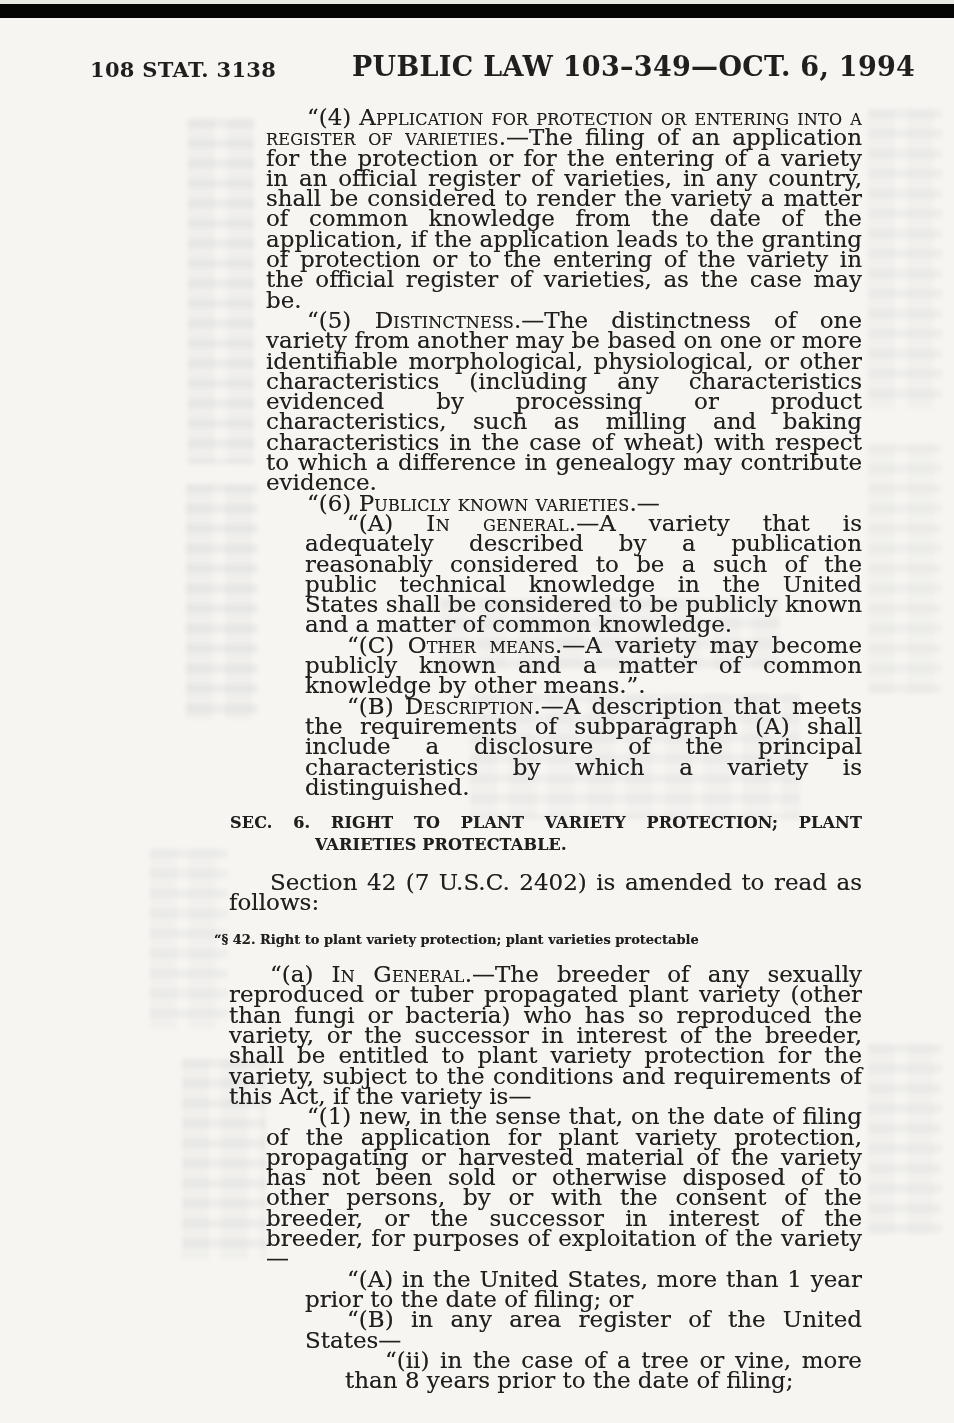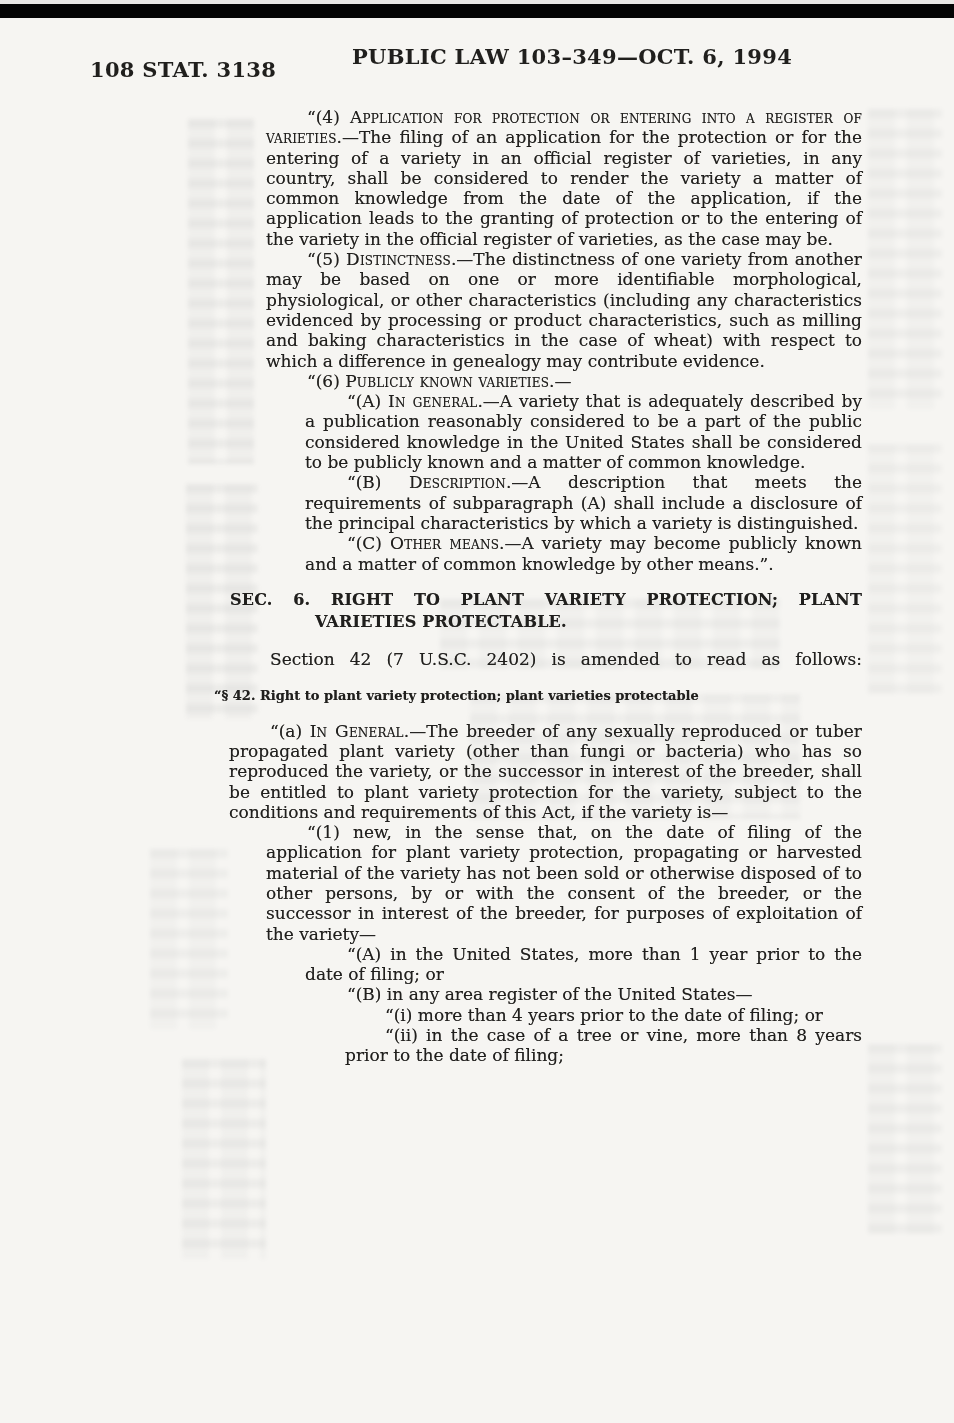--- a/index.html
+++ b/index.html
@@ -18,32 +18,32 @@
     position: absolute; top: 0; left: 0;
     width: 100%; height: 14px;
     background: #050505;
   }
   .running-head-left {
     position: absolute; top: 53px; left: 90px;
     font-size: 21px; font-weight: bold; letter-spacing: .3px;
     white-space: nowrap;
   }
   .running-head-center {
-    position: absolute; top: 40px; left: 352px;
-    font-size: 21px; font-weight: bold; letter-spacing: .3px;
+    position: absolute; top: 47px; left: 352px;
+    font-size: 27px; font-weight: bold; letter-spacing: .3px;
     white-space: nowrap;
   }
   .content {
     position: absolute;
     top: 103px; left: 0;
     width: 862px; 
   }
   .blk {
     margin: 0;
-    font-size: 17px;
+    font-size: 23px;
     line-height: 20.3px;
     text-align: justify;
     text-shadow: 0 0 .5px rgba(32,31,29,.55);
   }
   .lvl0 { margin-left: 229px; text-indent: 41px; }
   .lvl1 { margin-left: 266px; text-indent: 41px; }
   .lvl2 { margin-left: 305px; text-indent: 42px; }
   .lvl3 { margin-left: 345px; text-indent: 40px; }
   .sec-heading {
     margin-left: 315px; text-indent: -85px;
@@ -91,26 +91,25 @@
   <div class="ghost" style="left:868px; top:1040px; width:74px;  height:190px; opacity:.3;"></div>
 
   <div class="running-head-left">108 STAT. 3138</div>
 
   <div class="running-head-center">PUBLIC LAW 103–349—OCT. 6, 1994</div>
 
   <div class="content">
       <p class="blk para lvl1"><span class="s-n">“(4) </span><span class="s-sc">Application for protection or entering into a register of varieties</span><span class="s-n">.—The filing of an application for the protection or for the entering of a variety in an official register of varieties, in any country, shall be considered to render the variety a matter of common knowledge from the date of the application, if the application leads to the granting of protection or to the entering of the variety in the official register of varieties, as the case may be.</span></p>
       <p class="blk para lvl1"><span class="s-n">“(5) </span><span class="s-sc">Distinctness</span><span class="s-n">.—The distinctness of one variety from another may be based on one or more identifiable morphological, physiological, or other characteristics (including any characteristics evidenced by processing or product characteristics, such as milling and baking characteristics in the case of wheat) with respect to which a difference in genealogy may contribute evidence.</span></p>
       <p class="blk para lvl1"><span class="s-n">“(6) </span><span class="s-sc">Publicly known varieties</span><span class="s-n">.—</span></p>
-      <p class="blk para lvl2"><span class="s-n">“(A) </span><span class="s-sc">In general</span><span class="s-n">.—A variety that is adequately described by a publication reasonably considered to be a part of the public considered knowledge in the United States shall be considered to be publicly known and a matter of common knowledge.</span></p>
+      <p class="blk para lvl2"><span class="s-n">“(A) </span><span class="s-sc">In general</span><span class="s-n">.—A variety that is adequately described by a publication reasonably considered to be a such of the public technical knowledge in the United States shall be considered to be publicly known and a matter of common knowledge.</span></p>
+      <p class="blk para lvl2"><span class="s-n">“(C) </span><span class="s-sc">Other means</span><span class="s-n">.—A variety may become publicly known and a matter of common knowledge by other means.”.</span></p>
       <p class="blk para lvl2"><span class="s-n">“(B) </span><span class="s-sc">Description</span><span class="s-n">.—A description that meets the requirements of subparagraph (A) shall include a disclosure of the principal characteristics by which a variety is distinguished.</span></p>
-      <p class="blk para lvl2"><span class="s-n">“(C) </span><span class="s-sc">Other means</span><span class="s-n">.—A variety may become publicly known and a matter of common knowledge by other means.”.</span></p>
       <p class="blk sec-heading lvl0"><span class="s-b">SEC. 6. RIGHT TO PLANT VARIETY PROTECTION; PLANT VARIETIES PROTECTABLE.</span></p>
       <p class="blk amend-line lvl0"><span class="s-n">Section 42 (7 U.S.C. 2402) is amended to read as follows:</span></p>
       <p class="blk section-heading lvl0"><span class="s-b">“§ 42. Right to plant variety protection; plant varieties protectable</span></p>
       <p class="blk para lvl0"><span class="s-n">“(a) </span><span class="s-sc">In General</span><span class="s-n">.—The breeder of any sexually reproduced or tuber propagated plant variety (other than fungi or bacteria) who has so reproduced the variety, or the successor in interest of the breeder, shall be entitled to plant variety protection for the variety, subject to the conditions and requirements of this Act, if the variety is—</span></p>
       <p class="blk para lvl1"><span class="s-n">“(1) new, in the sense that, on the date of filing of the application for plant variety protection, propagating or harvested material of the variety has not been sold or otherwise disposed of to other persons, by or with the consent of the breeder, or the successor in interest of the breeder, for purposes of exploitation of the variety—</span></p>
       <p class="blk para lvl2"><span class="s-n">“(A) in the United States, more than 1 year prior to the date of filing; or</span></p>
       <p class="blk para lvl2"><span class="s-n">“(B) in any area register of the United States—</span></p>
-      <p class="blk para lvl3"><span class="s-n">“(i) more than 4 years prior to the date of filing; or</span></p>
       <p class="blk para lvl3"><span class="s-n">“(ii) in the case of a tree or vine, more than 8 years prior to the date of filing;</span></p>
     </div>
 </div>
 
 </body></html>

